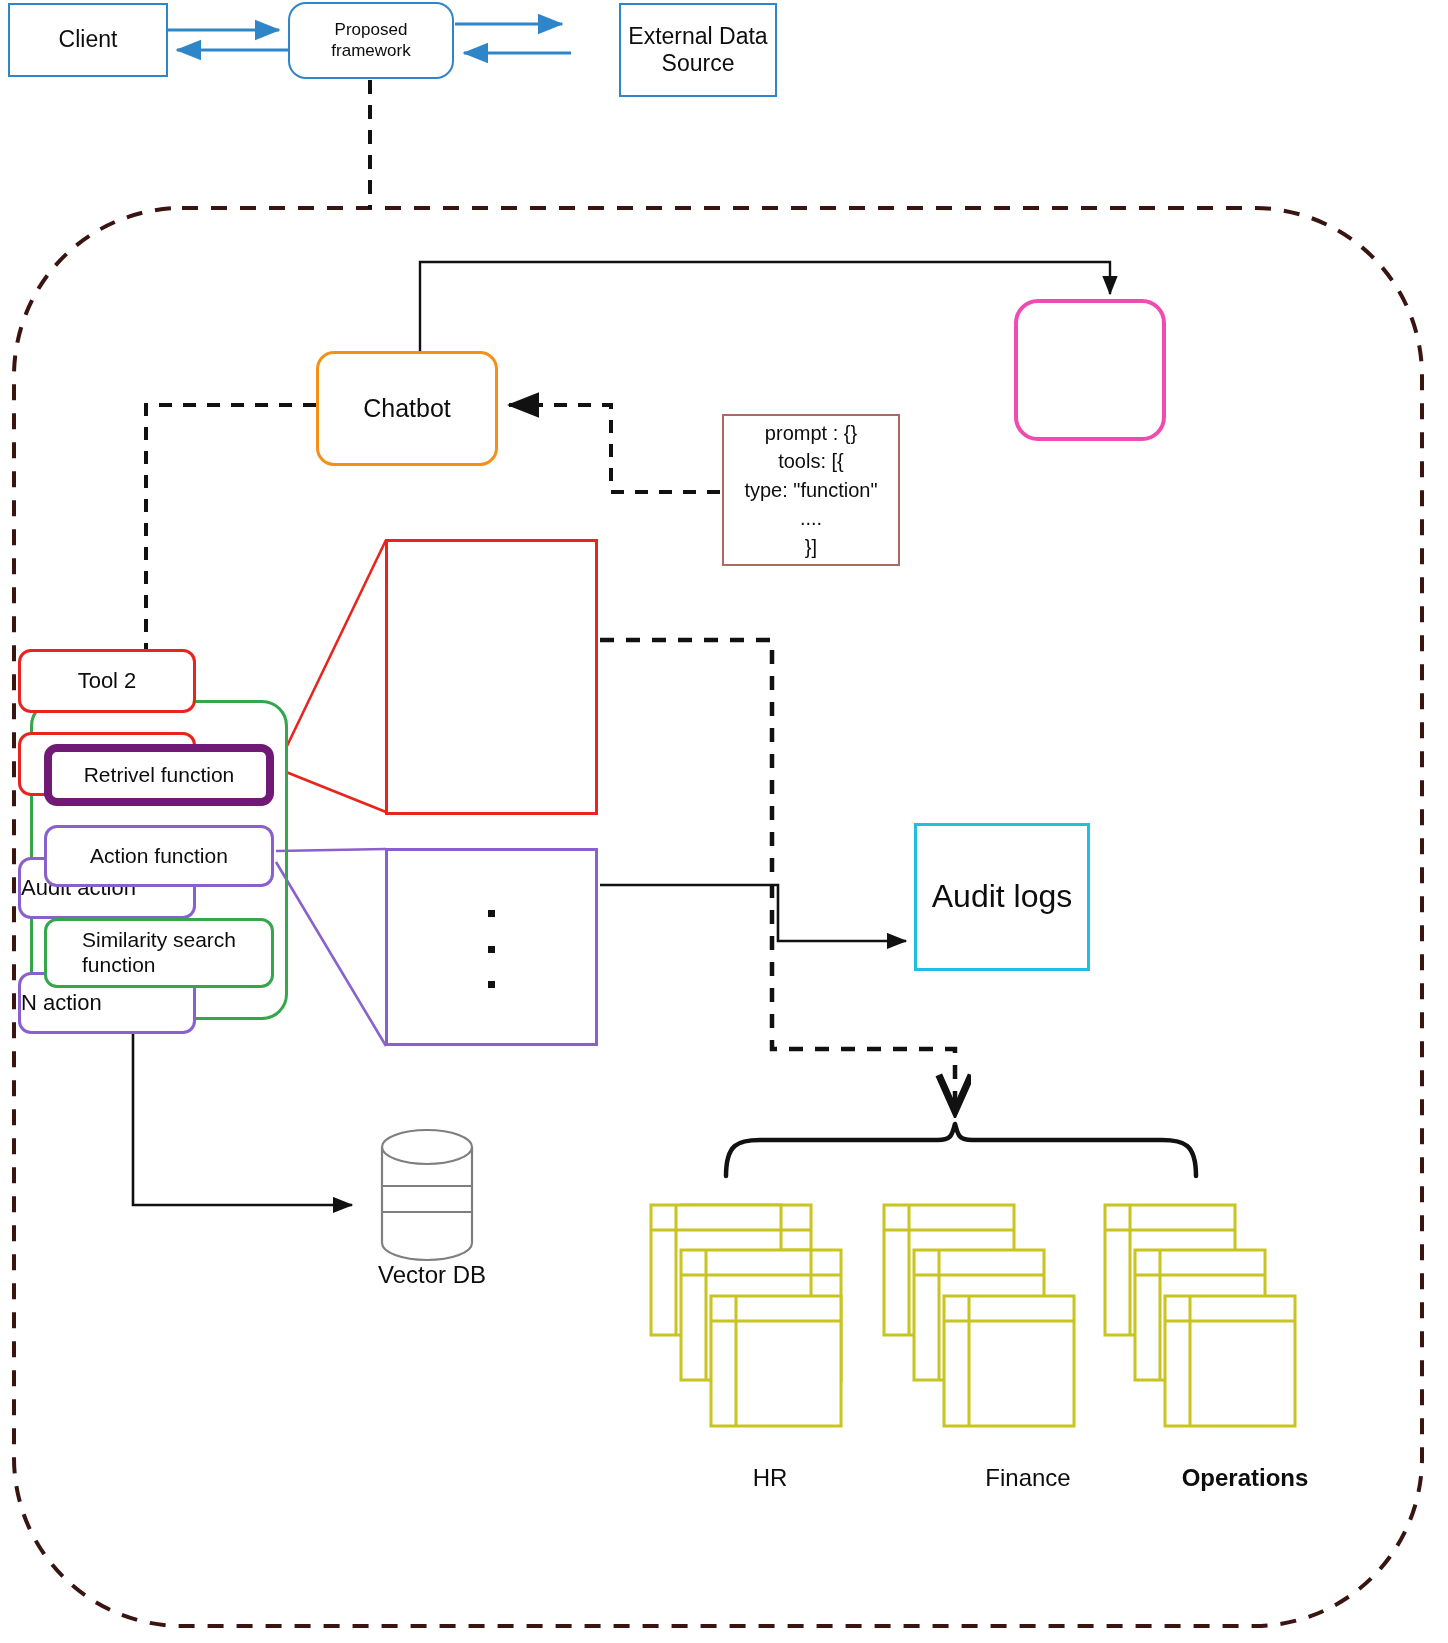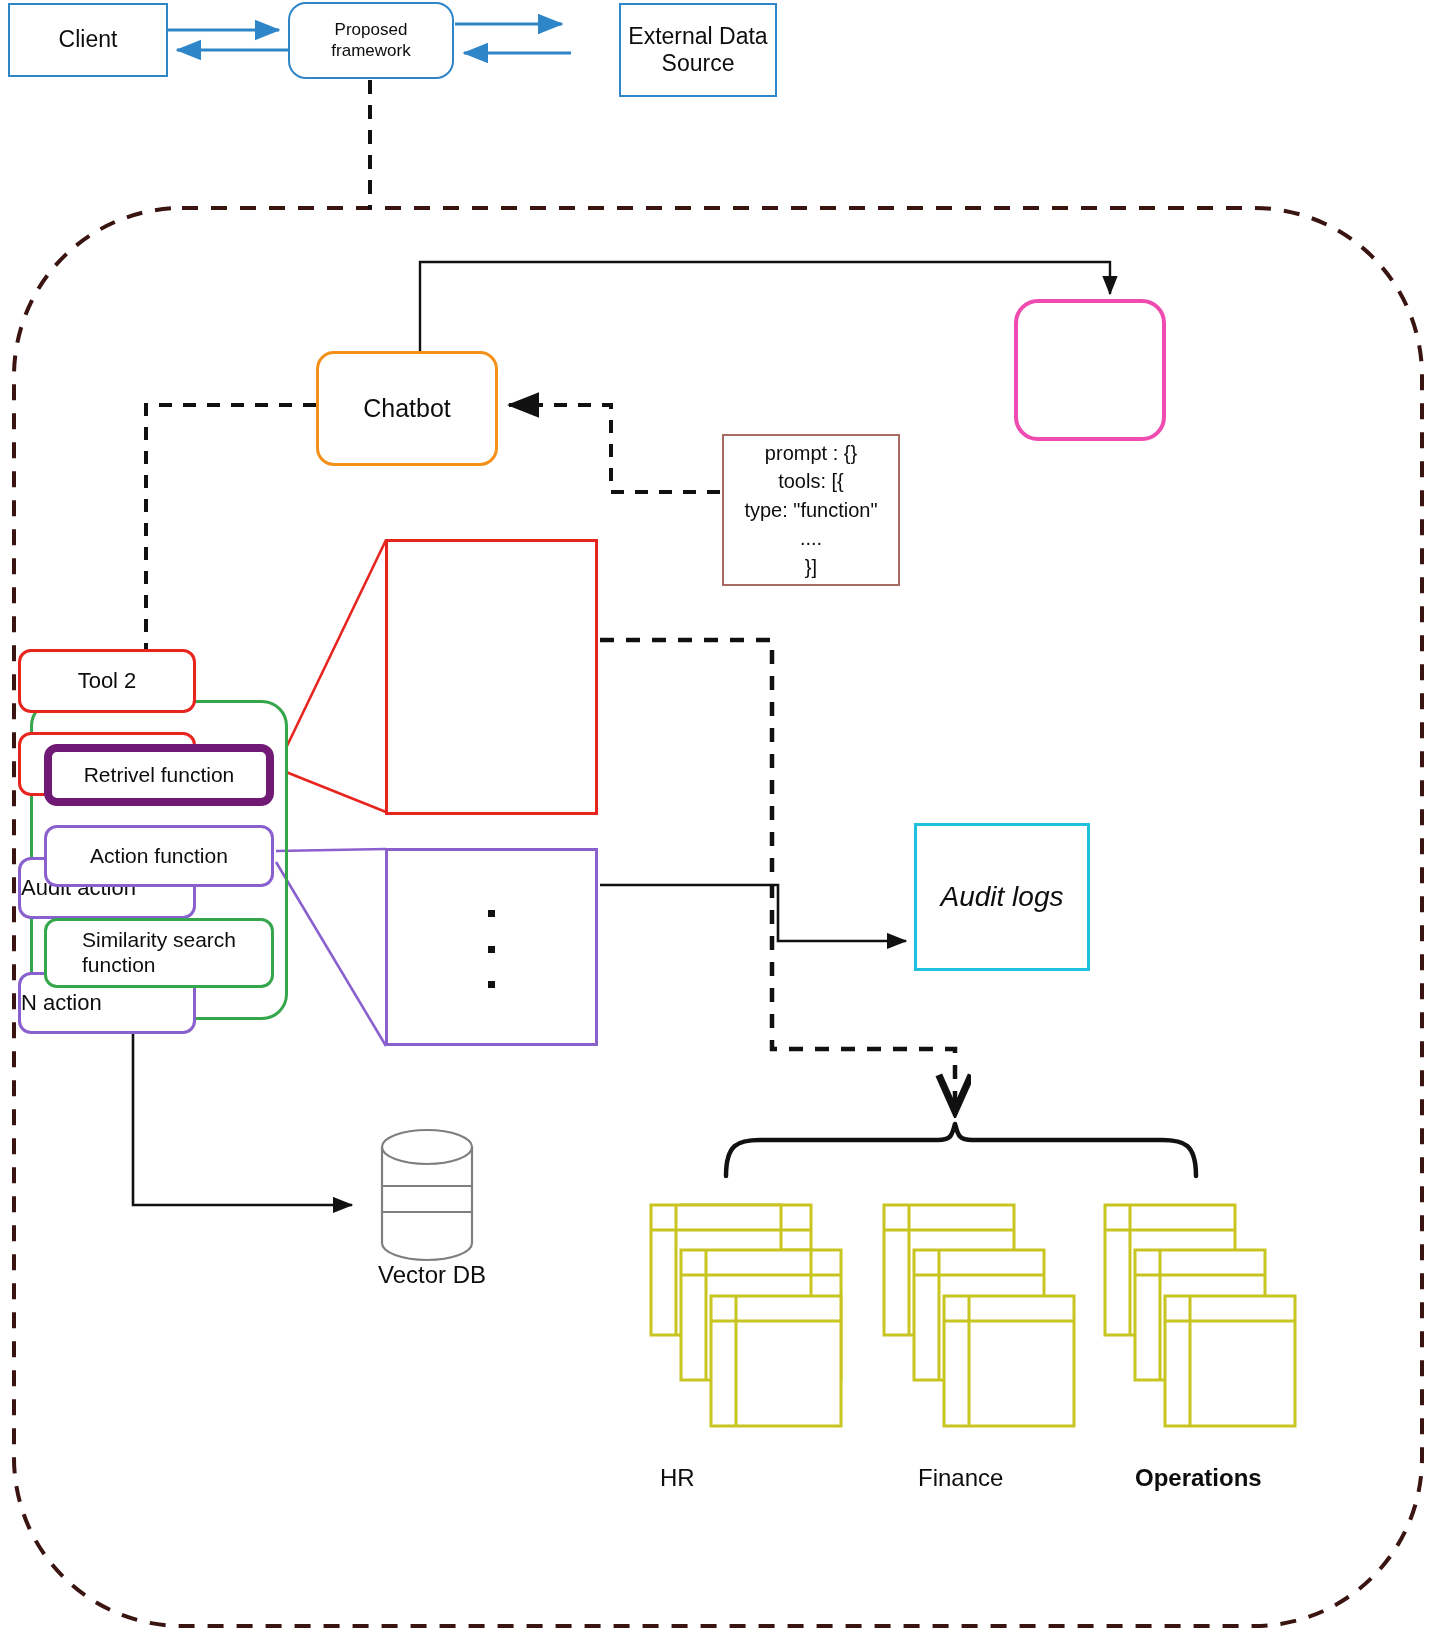--- a/index.html
+++ b/index.html
@@ -74,21 +74,20 @@
     border-radius: 24px;
   }
 
   
   #prompt-box {
     left: 722px; top: 414px; width: 178px; height: 152px;
     border: 2px solid #a86b63;
     font-size: 20px;
     align-items: center;
     justify-content: center;
-    margin-top: 20px;
   }
   #prompt-box .node-label { line-height: 1.42; }
 
   
   #tools-container {
     left: 385px; top: 539px; width: 213px; height: 276px;
     border: 3px solid #e8241f;
     background: transparent;
     z-index: 4;
   }
@@ -156,36 +155,35 @@
     box-sizing: border-box;
   }
   #fn-retrieval { top: 744px; height: 62px; border: 8px solid #701a75; }
   #fn-action    { top: 825px; height: 62px; border: 3px solid #8a5fce; }
   #fn-similar   { top: 918px; height: 70px; border: 3px solid #35a64b; }
 
   
   #audit-logs-box {
     left: 914px; top: 823px; width: 176px; height: 148px;
     border: 3px solid #1ec0e0;
-    font-size: 28px;
-    font-style: italic;
+    font-size: 32px;
   }
 
   
   #vector-db-label {
     left: 340px; top: 1258px; width: 184px; height: 34px;
     font-size: 24px;
     background: transparent;
   }
 
   
   .dept-label {
     position: absolute;
     width: 220px; height: 32px;
-    display: flex; align-items: center; 
+    display: flex; align-items: center; justify-content: center;
     font-size: 24px;
     color: #0d0d0d;
     background: transparent;
     z-index: 5;
   }
   #dept-label-0 { left: 660px; top: 1462px; }
   #dept-label-1 { left: 918px; top: 1462px; }
   #dept-label-2 { left: 1135px; top: 1462px; font-weight: bold; }
 </style>
 </head>

